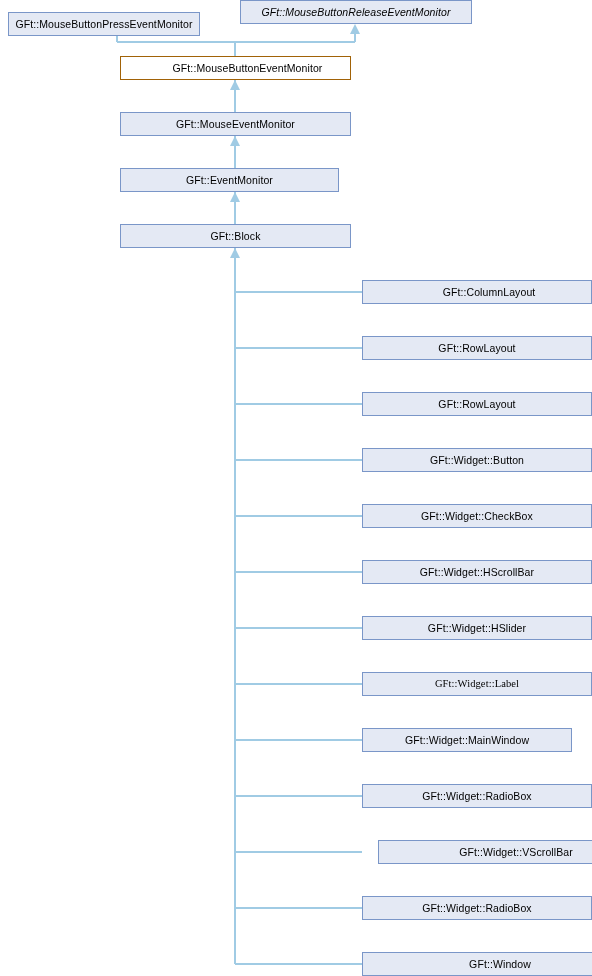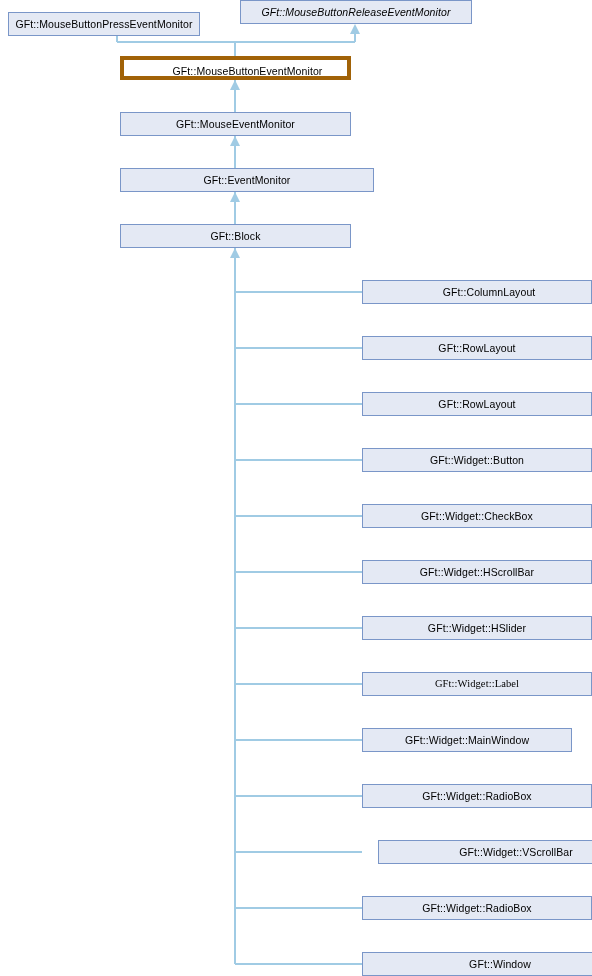--- a/index.html
+++ b/index.html
@@ -33,21 +33,21 @@
     font-size: 10.5px;
     color: #000000;
     white-space: nowrap;
     overflow: hidden;
     background: #e4e9f4;
     border: 1px solid #7a96c8;
     letter-spacing: 0.1px;
   }
   .node.current {
     background: #ffffff;
-    border: 4px solid #a16207;
+    border: 1px solid #a16207;
     padding-left: 24px;
   }
 </style>
 </head>
 <body>
 
 <div id="diagram">
 
   <svg id="edges" viewBox="0 0 592 976" width="592" height="976" xmlns="http://www.w3.org/2000/svg">
     <g stroke="#a0cbe4" stroke-width="1.6" fill="none" shape-rendering="crispEdges">
@@ -90,21 +90,21 @@
   </svg>
 
   <div class="node" style="left:8px; top:0px; width:192px;margin-top:12px;">GFt::MouseButtonPressEventMonitor</div>
 
   <div class="node" style="left:240px; top:0px; width:232px;font-style:italic;">GFt::MouseButtonReleaseEventMonitor</div>
 
   <div class="node current" style="left:120px; top:56px; width:231px;">GFt::MouseButtonEventMonitor</div>
 
   <div class="node" style="left:120px; top:112px; width:231px;">GFt::MouseEventMonitor</div>
 
-  <div class="node" style="left:120px; top:168px; width:254px;">GFt::EventMonitor</div>
+  <div class="node" style="left:120px; top:168px; width:219px;">GFt::EventMonitor</div>
 
   <div class="node" style="left:120px; top:224px; width:231px;">GFt::Block</div>
 
   <div class="node" style="left:362px; top:280px; width:230px;padding-left:24px;">GFt::ColumnLayout</div>
 
   <div class="node" style="left:362px; top:336px; width:230px;">GFt::RowLayout</div>
 
   <div class="node" style="left:362px; top:392px; width:230px;">GFt::RowLayout</div>
 
   <div class="node" style="left:362px; top:448px; width:230px;">GFt::Widget::Button</div>

